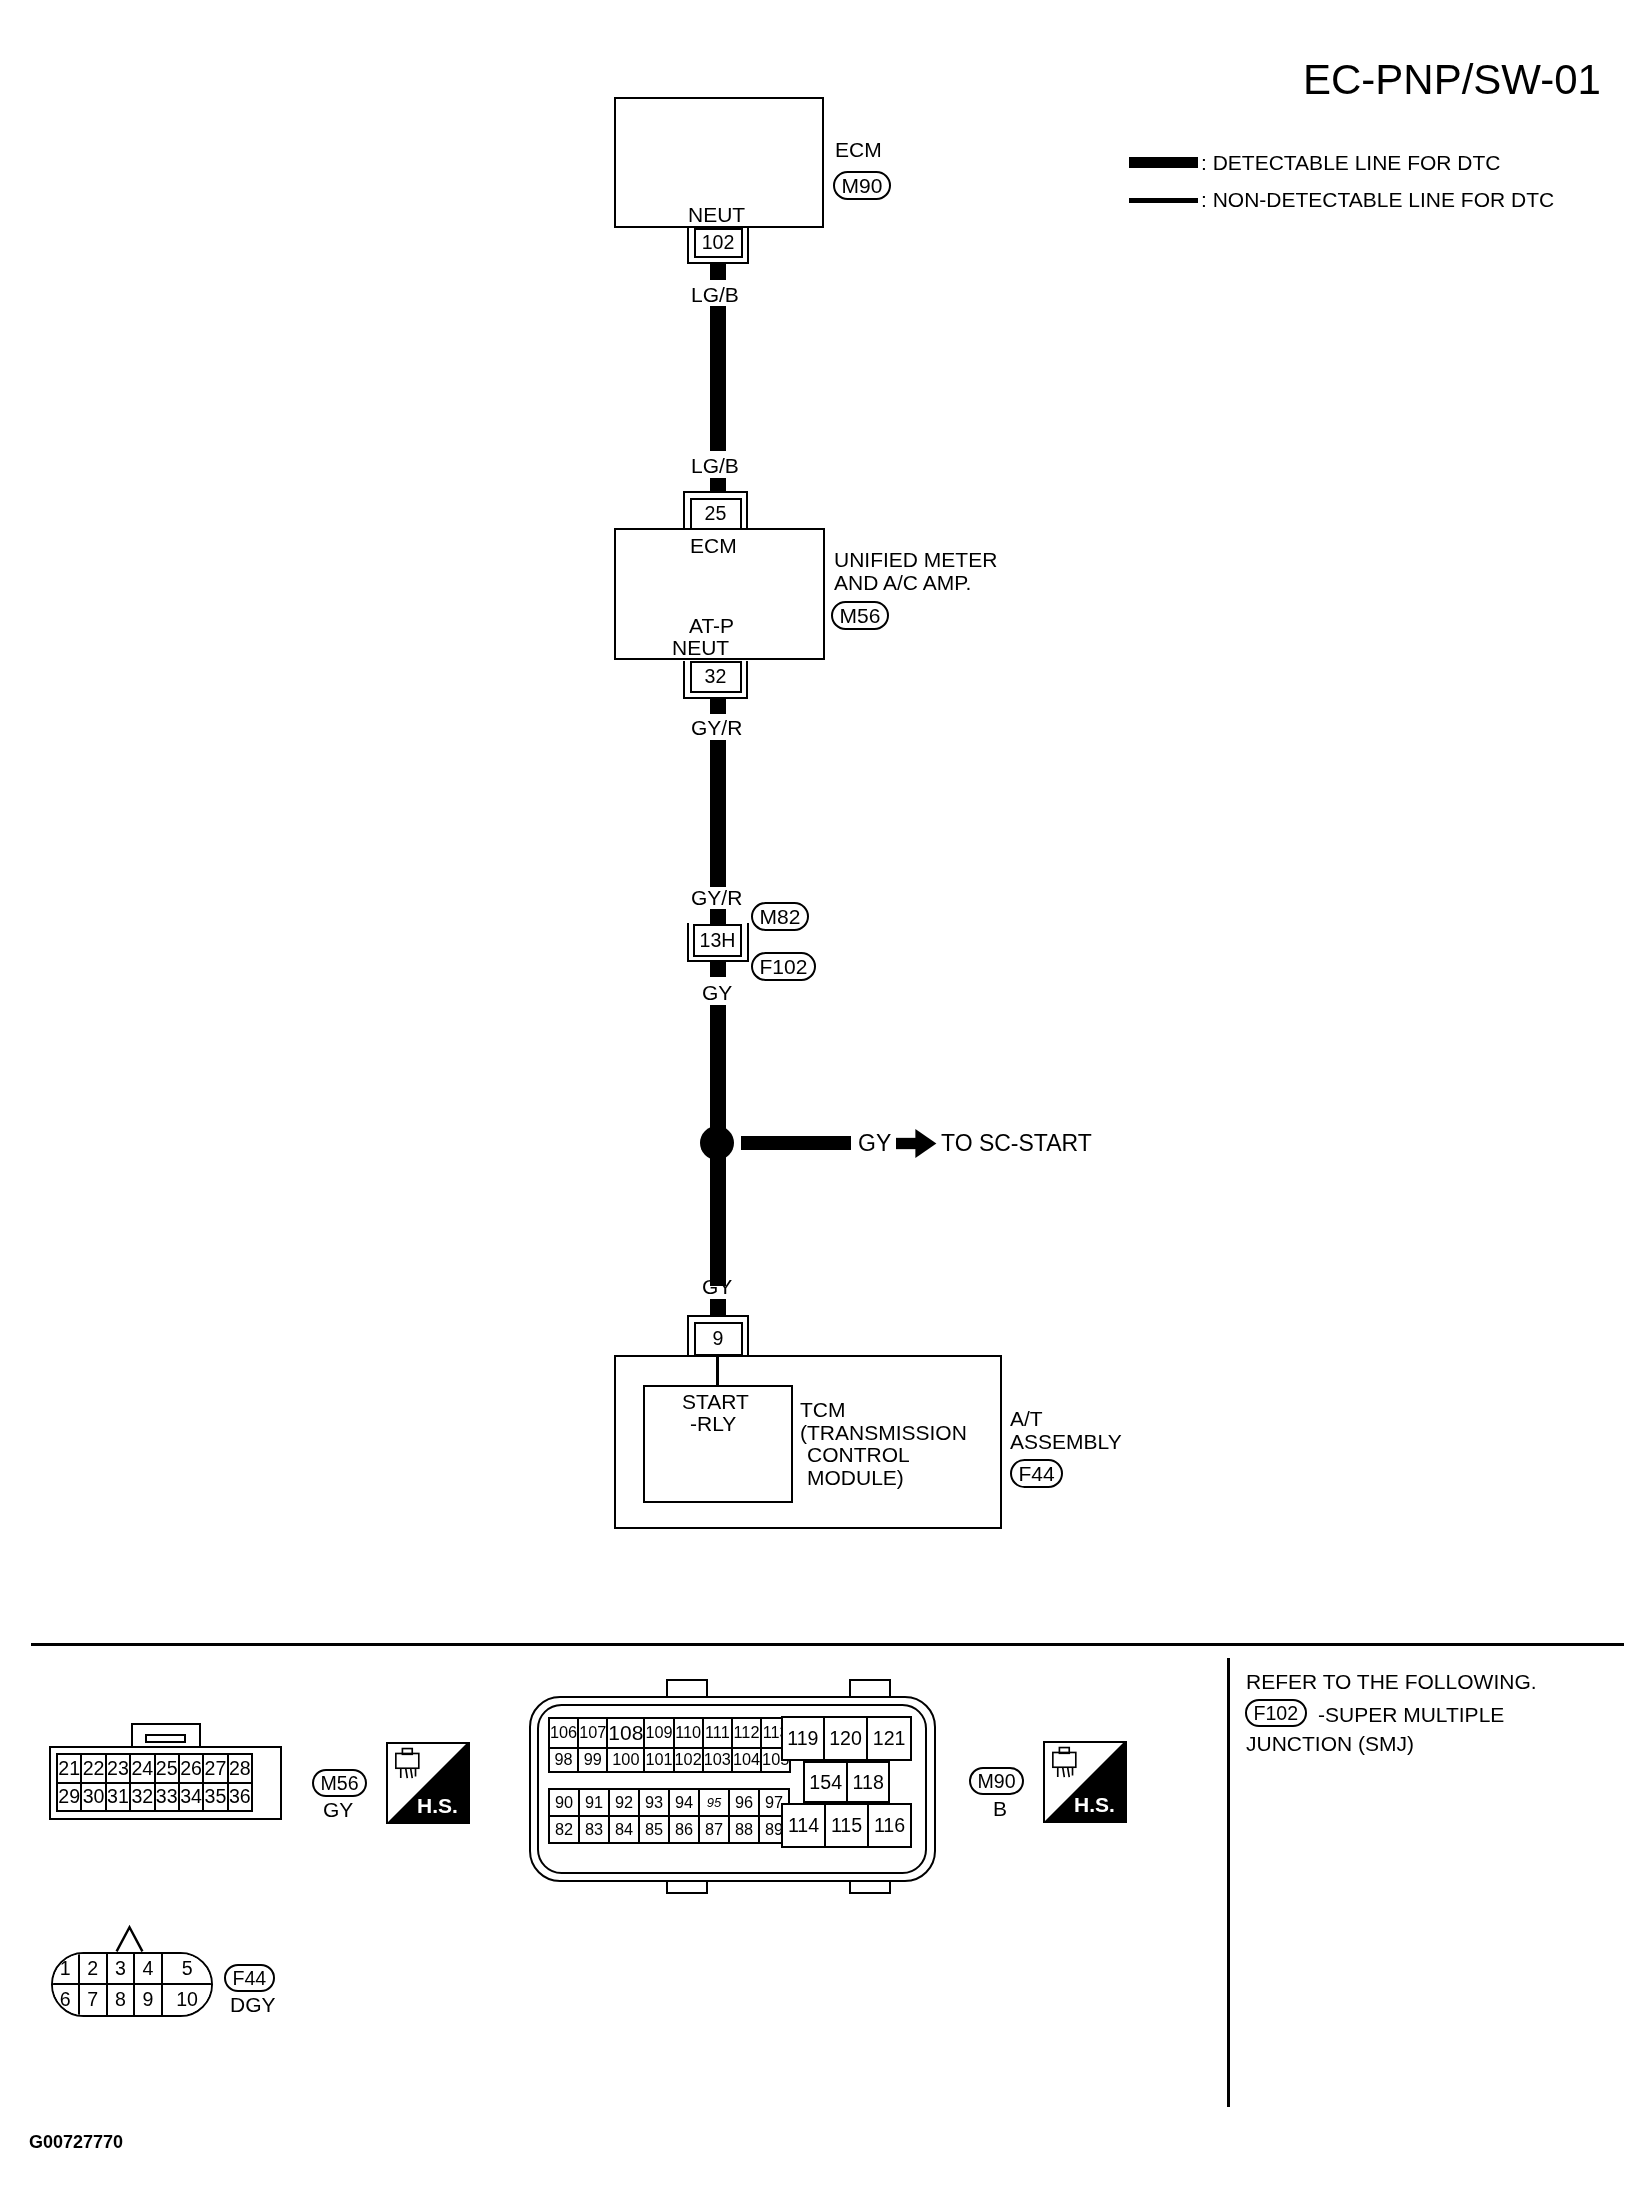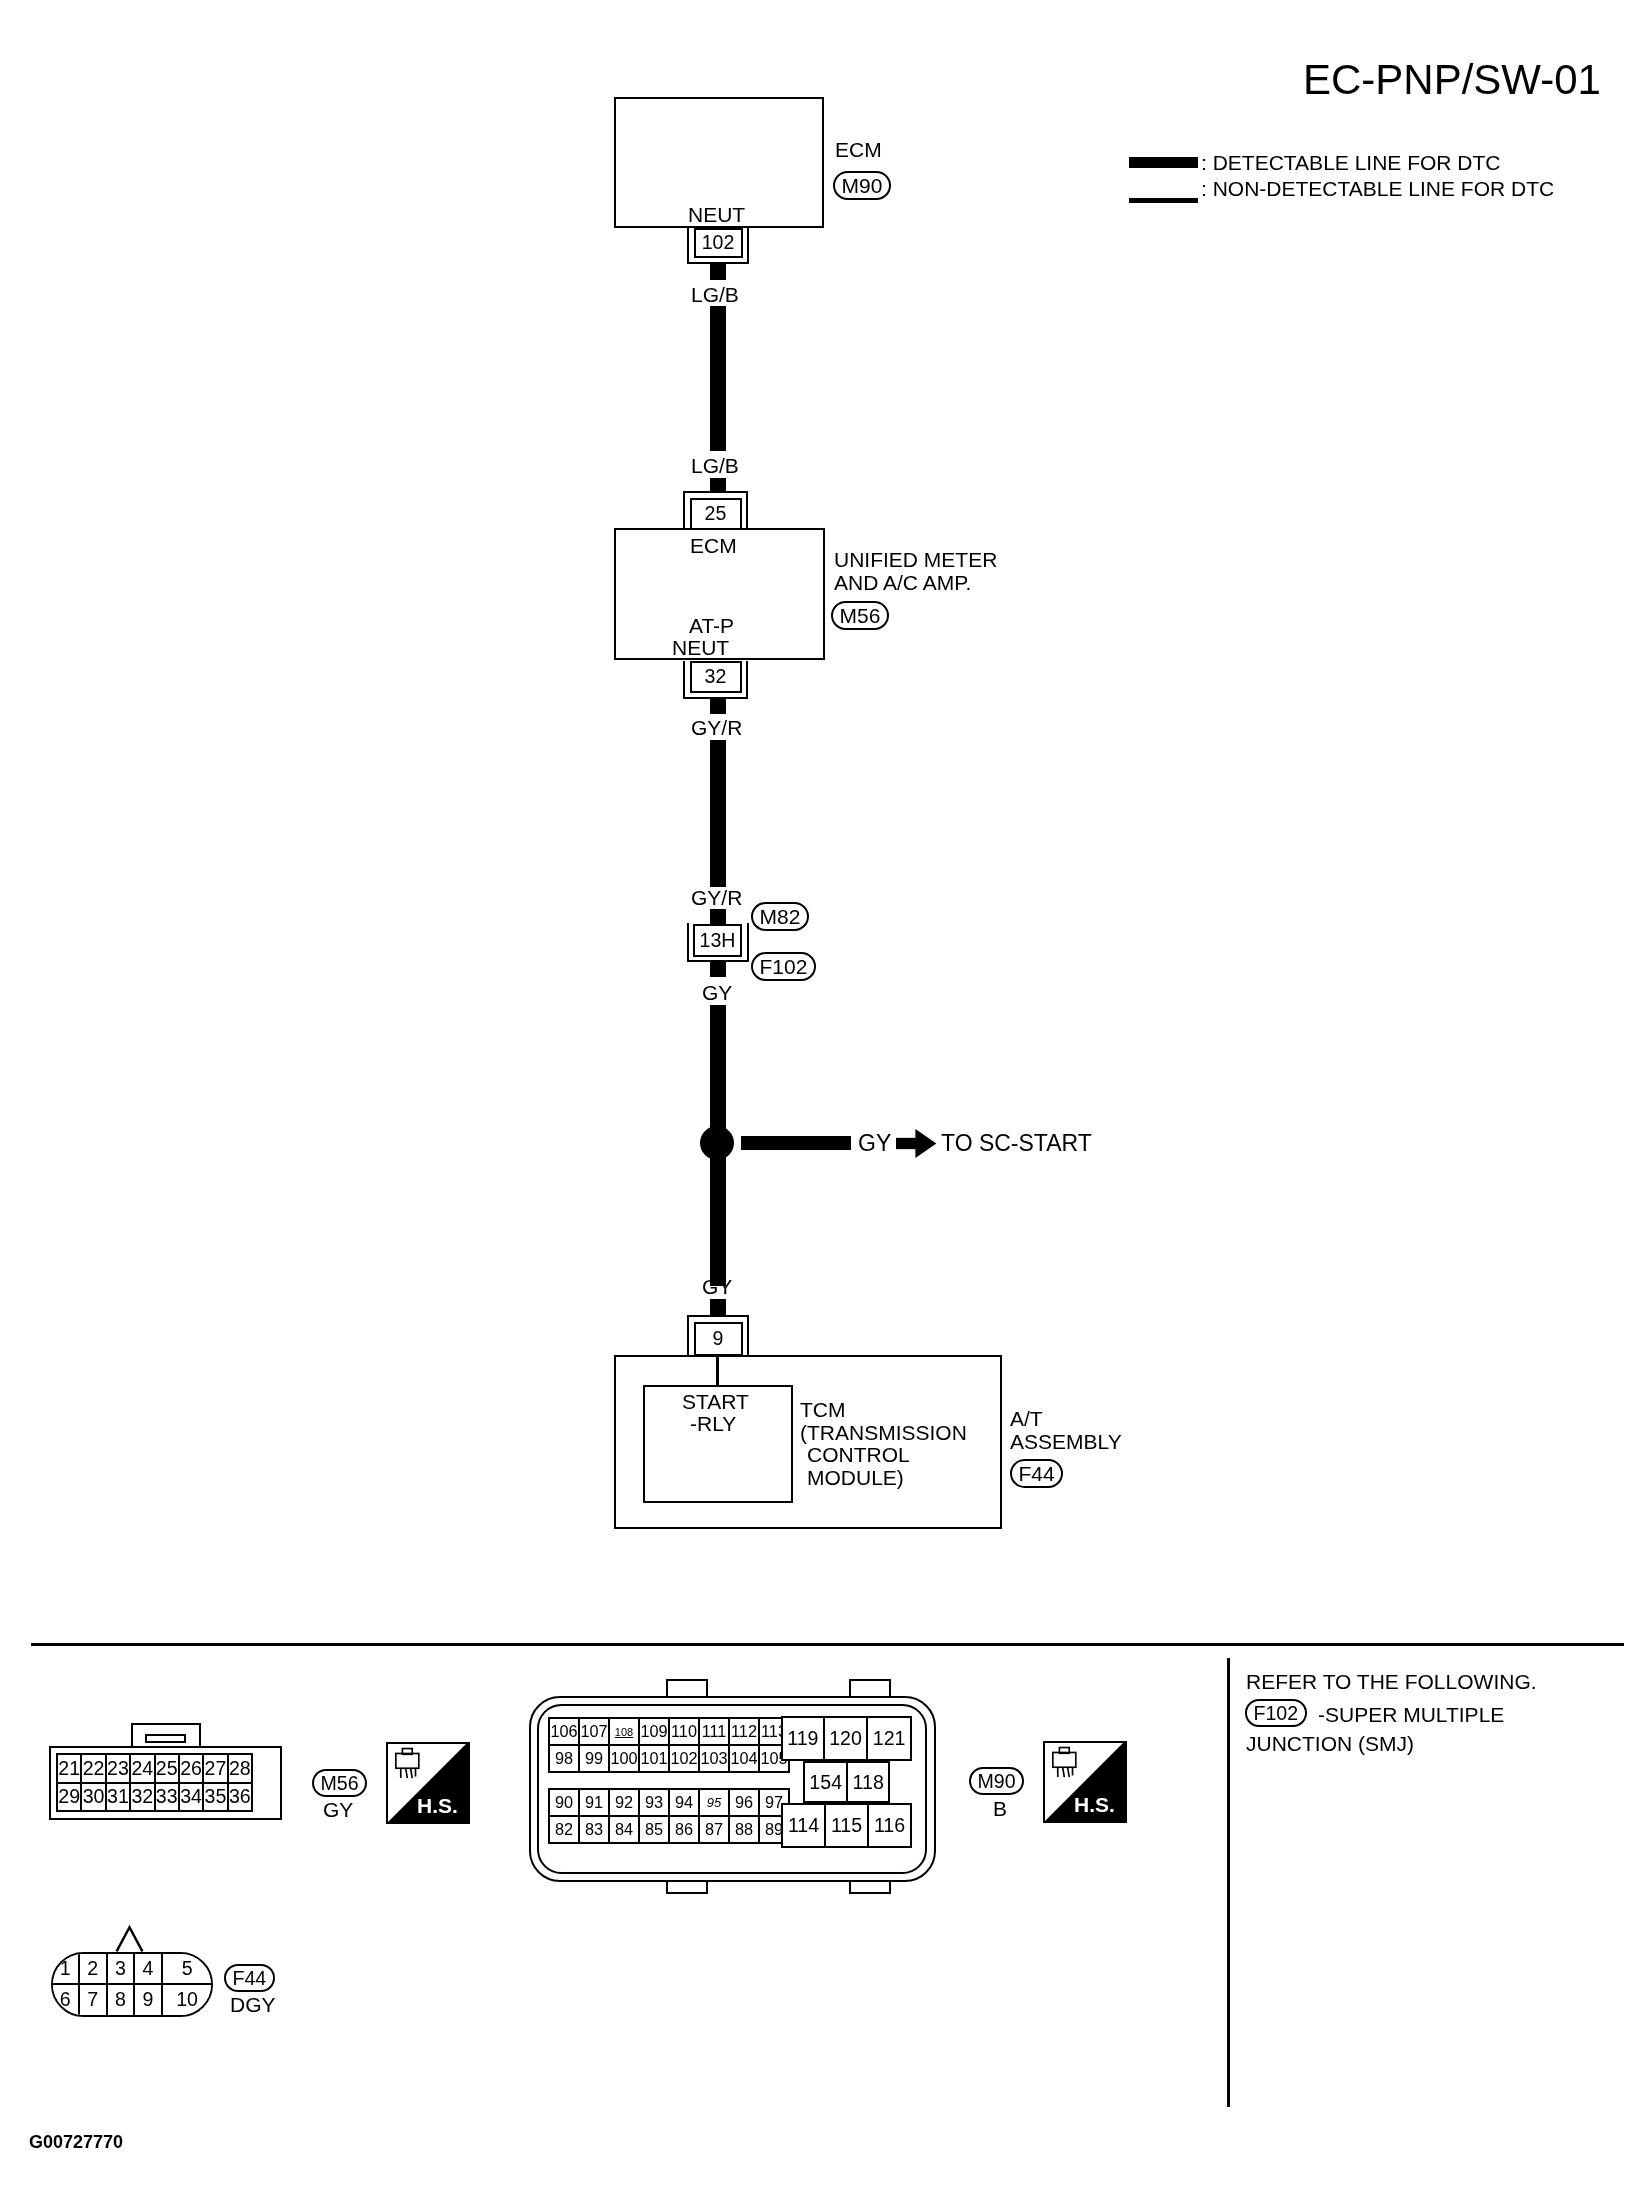--- a/index.html
+++ b/index.html
@@ -27,21 +27,21 @@
 </style>
 </head>
 <body>
 
 <div class="t" style="left:1303px;top:59px;font-size:42px;">EC-PNP/SW-01</div>
 
 <div>
   <div class="abs" style="left:1129px;top:157px;width:69px;height:11.4px;background:#000;"></div>
   <div class="t f26" style="left:1201px;top:152px;">: <span>DETECTABLE LINE FOR DTC</span></div>
   <div class="abs" style="left:1129px;top:198px;width:69px;height:4.9px;background:#000;"></div>
-  <div class="t f26" style="left:1201px;top:178px;">: <span>NON-DETECTABLE LINE FOR DTC</span></div>
+  <div class="t f26" style="left:1201px;top:189px;">: <span>NON-DETECTABLE LINE FOR DTC</span></div>
 </div>
 
 <div class="box" style="left:614px;top:97px;width:210px;height:131px;"></div>
 <div class="t f26" style="left:835px;top:139px;">ECM</div>
 <div class="pill" style="left:833px;top:171px;">M90</div>
 <div class="t f26" style="left:688px;top:204px;">NEUT</div>
 <div class="term" style="left:687px;top:228px;width:62px;height:36px;">
   <div class="outer"></div>
     <div class="inner">102</div>
 </div>
@@ -164,21 +164,21 @@
   <div class="abs" style="left:849px;top:1679px;width:42px;height:26px;border:2.5px solid #000;border-bottom:none;background:#fff;box-sizing:border-box;"></div>
   <div class="abs" style="left:666px;top:1876px;width:42px;height:18px;border:2.5px solid #000;border-top:none;background:#fff;box-sizing:border-box;"></div>
   <div class="abs" style="left:849px;top:1876px;width:42px;height:18px;border:2.5px solid #000;border-top:none;background:#fff;box-sizing:border-box;"></div>
   <div class="abs" style="left:529px;top:1696px;width:407px;height:186px;border:2.5px solid #000;border-radius:31px;box-sizing:border-box;background:#fff;"></div>
   <div class="abs" style="left:537px;top:1704px;width:390px;height:170px;border:2.5px solid #000;border-radius:24.5px;box-sizing:border-box;"></div>
   <table class="grid" style="left:548px;top:1717px;width:242px;height:56px;">
     <tbody id="m90-top">
         <tr>
           <td style="font-size: 16.3px;">106</td>
           <td style="font-size: 16.3px;">107</td>
-          <td style="font-size: 11px; text-decoration: underline;">108</td>
+          <td style="font-size: 21px;">108</td>
           <td style="font-size: 16.3px;">109</td>
           <td style="font-size: 16.3px;">110</td>
           <td style="font-size: 16.3px;">111</td>
           <td style="font-size: 16.3px;">112</td>
           <td style="font-size: 16.3px;">113</td>
         </tr>
         <tr>
           <td style="font-size: 16.3px;">98</td>
           <td style="font-size: 16.3px;">99</td>
           <td style="font-size: 16.3px;">100</td>

